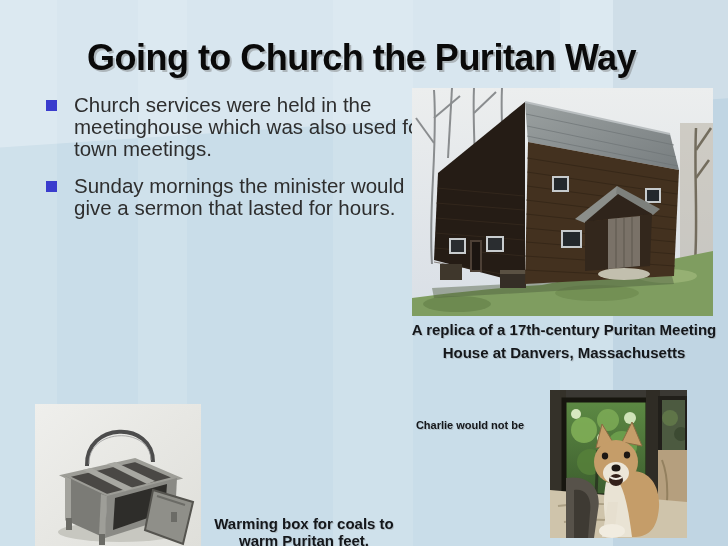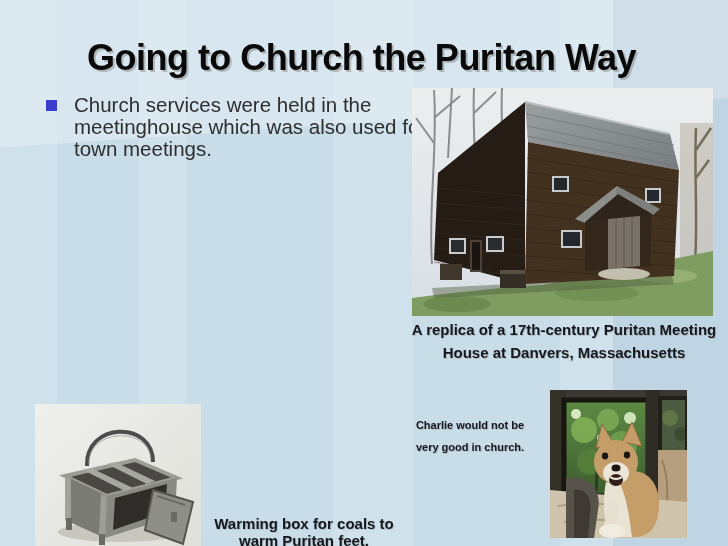--- a/index.html
+++ b/index.html
@@ -56,20 +56,24 @@
   <div class="band light b4"></div>
   <div class="band dark b5"></div>
 
   <div class="title">Going to Church the Puritan Way</div>
 
   <ul class="bullets">
     <li>
       <span class="bullet-sq"></span>
       <span class="bullet-text">Church services were held in the meetinghouse which was also used for town meetings.</span>
     </li>
+    <li>
+      <span class="bullet-sq"></span>
+      <span class="bullet-text">Sunday mornings the minister would give a sermon that lasted for hours.</span>
+    </li>
   </ul>
 
   <figure class="fig-meetinghouse" aria-label="photo of a dark wooden 17th-century Puritan meetinghouse replica">
     <svg width="301" height="228" viewBox="0 0 301 228">
       <defs>
         <linearGradient id="sky" x1="0" y1="0" x2="0" y2="1">
           <stop offset="0" stop-color="#eceeee"></stop>
             <stop offset="1" stop-color="#d9dfe6"></stop>
         </linearGradient>
         <linearGradient id="roofg" x1="0" y1="0" x2="1" y2="1">
@@ -167,21 +171,20 @@
     </svg>
   </figure>
 
   <div class="caption cap-meetinghouse">
     <div>A replica of a 17th-century Puritan Meeting</div>
     <div>House at Danvers, Massachusetts</div>
   </div>
 
   <div class="caption cap-dog">
     <div>Charlie would not be</div>
-    <div>very good in church.</div>
   </div>
 
   <div class="caption cap-warmingbox">
     <div>Warming box for coals to</div>
     <div>warm Puritan feet.</div>
   </div>
 
   <figure class="fig-warmingbox" aria-label="black-and-white photo of a wooden foot-warming box with handle and open door">
     <svg width="166" height="142" viewBox="0 0 166 142">
       <defs>

